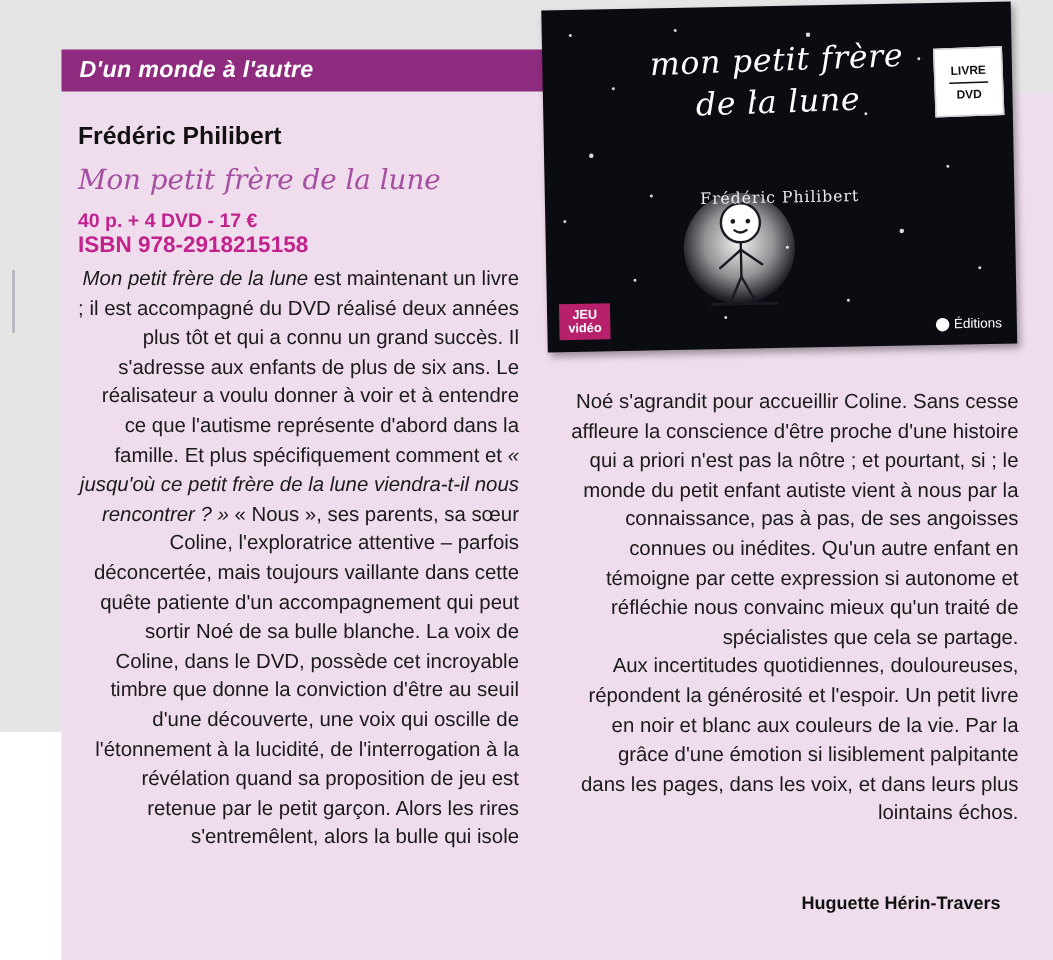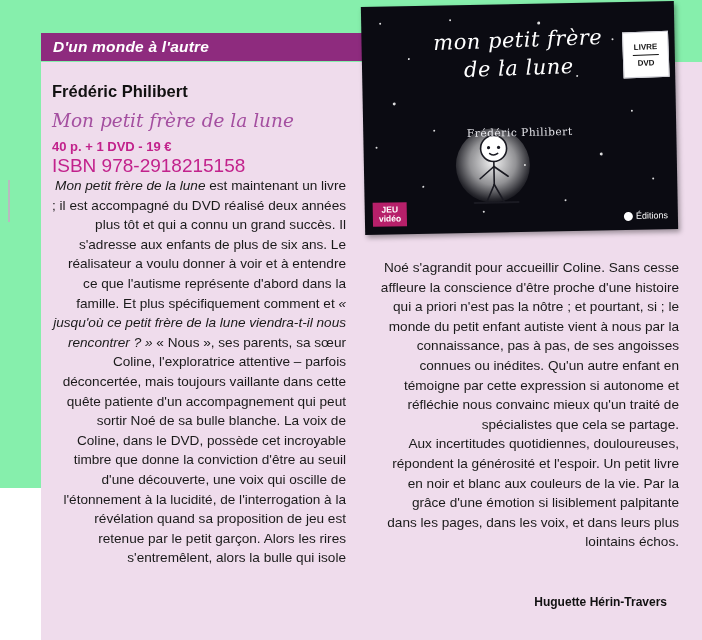--- a/index.html
+++ b/index.html
@@ -13,21 +13,21 @@
     position: relative;
     font-family: "Liberation Sans", sans-serif;
     overflow: hidden;
   }
 
   
   .page {
     position: absolute;
     left: 0; top: 0;
     width: 702px; height: 488px;
-    background: #86efac;
+    background: #e5e5e5;
   }
 
   
   .left-margin-tick {
     position: absolute;
     left: 8px;
     top: 180px;
     width: 2px;
     height: 42px;
     background: #b9b9c0;
@@ -209,22 +209,22 @@
     top: 139px;
     font-size: 13px;
     font-weight: bold;
     color: #c2228c;
     font-family: "Liberation Sans", sans-serif;
   }
   .isbn {
     position: absolute;
     left: 52px;
     top: 155px;
-    font-size: 19px;
-    font-weight: normal;
+    font-size: 15px;
+    font-weight: bold;
     color: #c2228c;
     font-family: "Liberation Sans", sans-serif;
     text-align: center;
   }
 
   .col {
     position: absolute;
     font-family: "Liberation Sans", sans-serif;
     font-size: 13.6px;
     line-height: 19.6px;
@@ -331,21 +331,21 @@
 
       <div class="logo-editions">
         <span class="dot"></span>
         <span>Éditions</span>
       </div>
     </div>
   </div>
 
   <div class="author">Frédéric Philibert</div>
   <div class="book-title">Mon petit frère de la lune</div>
-  <div class="price">40 p. + 1 DVD - 19 €</div>
+  <div class="price">40 p. + 4 DVD - 17 €</div>
   <div class="isbn">ISBN 978-2918215158</div>
 
   <div class="col col-left"><em>Mon petit frère de la lune</em> est maintenant un livre ; il est accompagné du DVD réalisé deux années plus tôt et qui a connu un grand succès. Il s'adresse aux enfants de plus de six ans. Le réalisateur a voulu donner à voir et à entendre ce que l'autisme représente d'abord dans la famille. Et plus spécifiquement comment et <em>« jusqu'où ce petit frère de la lune viendra-t-il nous rencontrer ? »</em> « Nous », ses parents, sa sœur Coline, l'exploratrice attentive – parfois déconcertée, mais toujours vaillante dans cette quête patiente d'un accompagnement qui peut sortir Noé de sa bulle blanche. La voix de Coline, dans le DVD, possède cet incroyable timbre que donne la conviction d'être au seuil d'une découverte, une voix qui oscille de l'étonnement à la lucidité, de l'interrogation à la révélation quand sa proposition de jeu est retenue par le petit garçon. Alors les rires s'entremêlent, alors la bulle qui isole</div>
   <div class="col col-right">Noé s'agrandit pour accueillir Coline. Sans cesse affleure la conscience d'être proche d'une histoire qui a priori n'est pas la nôtre ; et pourtant, si ; le monde du petit enfant autiste vient à nous par la connaissance, pas à pas, de ses angoisses connues ou inédites. Qu'un autre enfant en témoigne par cette expression si autonome et réfléchie nous convainc mieux qu'un traité de spécialistes que cela se partage.<br>Aux incertitudes quotidiennes, douloureuses, répondent la générosité et l'espoir. Un petit livre en noir et blanc aux couleurs de la vie. Par la grâce d'une émotion si lisiblement palpitante dans les pages, dans les voix, et dans leurs plus lointains échos.</div>
 
   <div class="signature">
     <span class="small-caps">Huguette Hérin-Travers</span>
   </div>
 
 </div>

